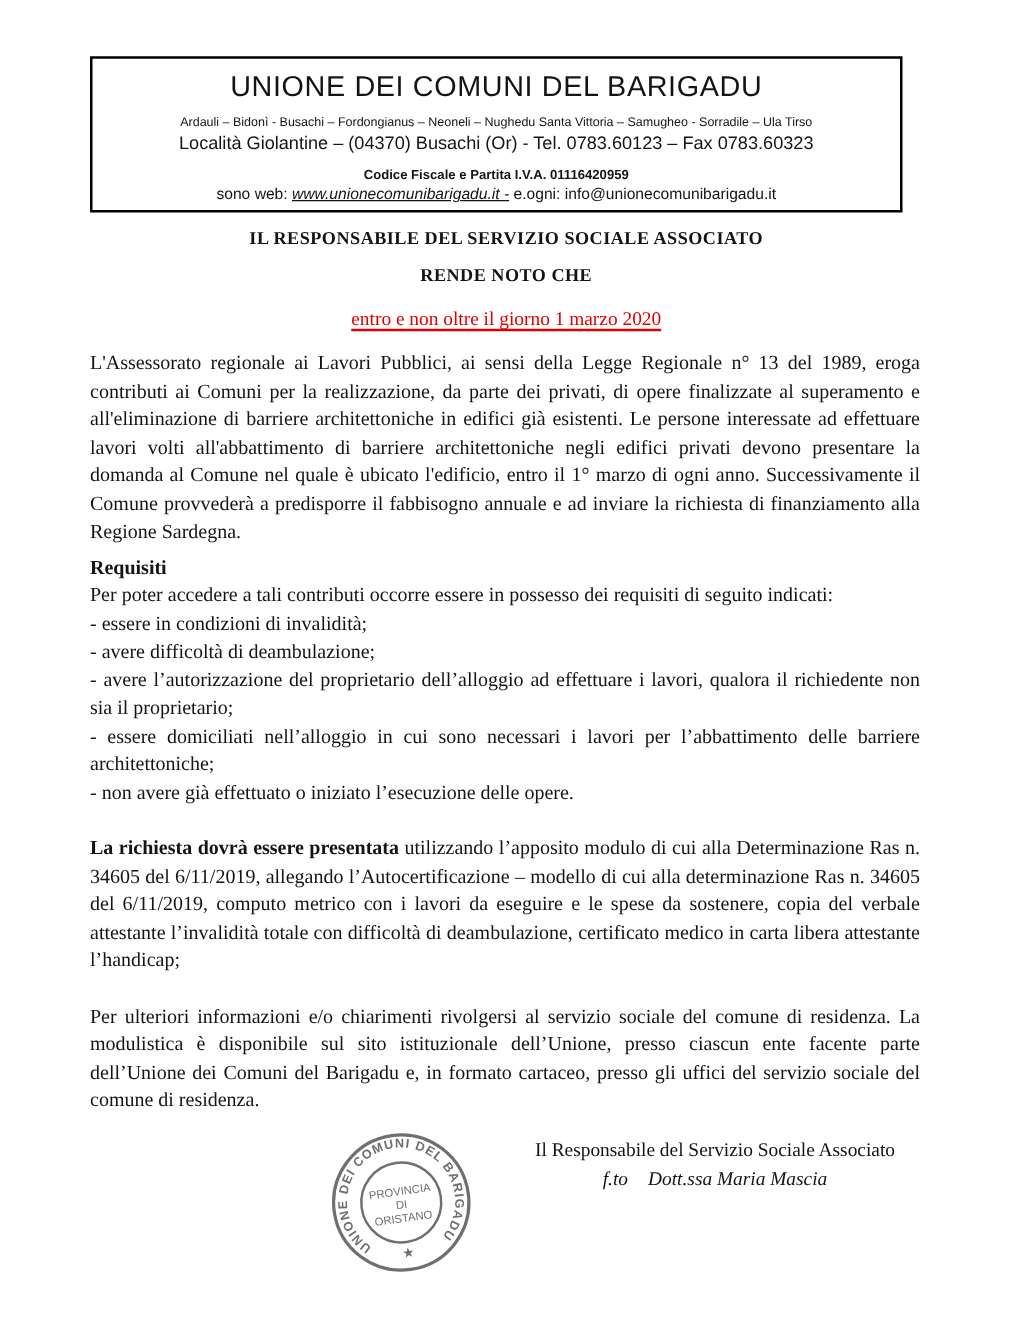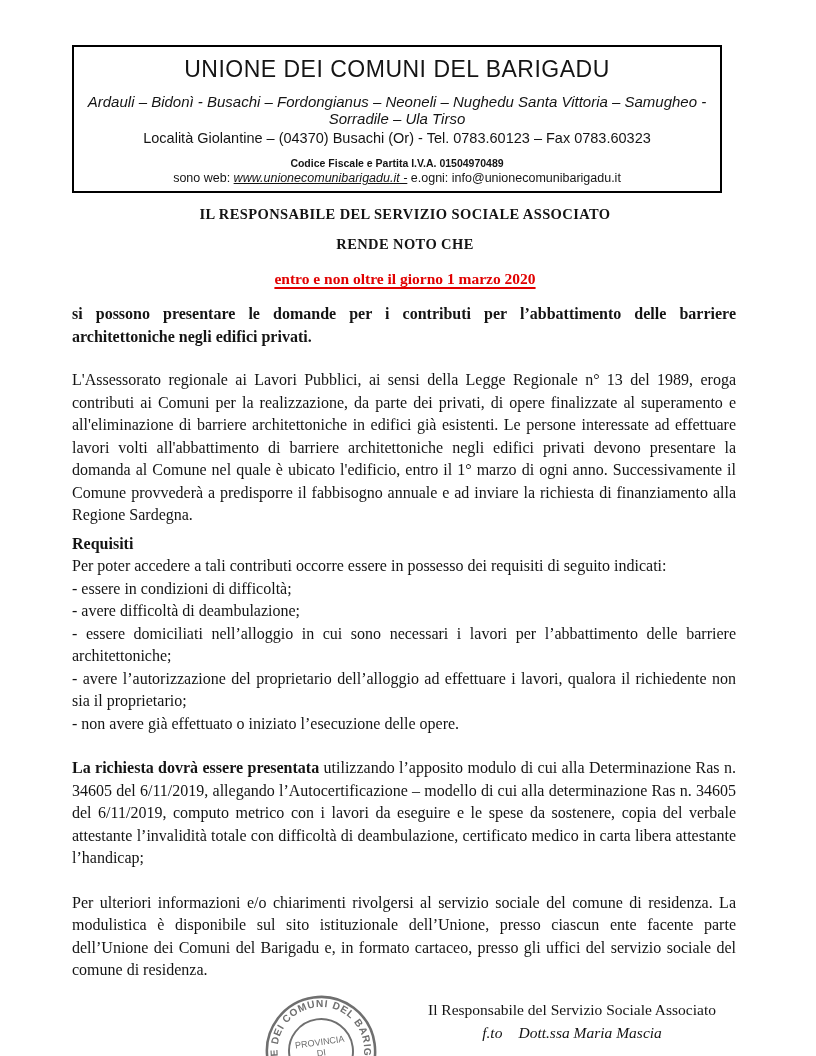--- a/index.html
+++ b/index.html
@@ -23,37 +23,37 @@
     text-align: center;
     font-family: "Liberation Sans", sans-serif;
     margin-bottom: 10px;
   }
   .hb-title {
     font-size: 23px;
     letter-spacing: 0.5px;
     font-weight: 500;
     margin: 2px 0 10px 0;
   }
-  .hb-towns { font-size: 15px; margin-bottom: 3px; font-style: italic; }
+  .hb-towns { font-size: 10px; margin-bottom: 3px; }
   .hb-address { font-size: 14.5px; margin-bottom: 11px; }
   .hb-fiscal { font-size: 10.5px; font-weight: bold; margin-bottom: 2px; }
   .hb-site { font-size: 12.5px; }
   .hb-site .lnk { text-decoration: underline; font-style: italic; }
 
   
   .h-center {
     text-align: center;
     font-weight: bold;
     font-size: 14.5px;
     letter-spacing: 0.4px;
     margin: 13px 0;
   }
   .deadline {
     text-align: center;
-    font-weight: bold;
+    font-weight: normal;
     font-size: 15.5px;
     margin: 17px 0 15px 0;
   }
   .deadline span {
     color: #e10000;
     text-decoration: underline;
     text-underline-offset: 3px;
     text-decoration-thickness: 1.5px;
   }
 
@@ -97,38 +97,37 @@
 </style>
 </head>
 <body>
 
 <div class="page">
 
   <div class="header-box">
     <div class="hb-title">UNIONE DEI COMUNI DEL BARIGADU</div>
     <div class="hb-towns">Ardauli – Bidonì - Busachi – Fordongianus – Neoneli – Nughedu Santa Vittoria – Samugheo - Sorradile – Ula Tirso</div>
     <div class="hb-address">Località Giolantine – (04370) Busachi (Or) - Tel. 0783.60123 – Fax 0783.60323</div>
-    <div class="hb-fiscal">Codice Fiscale e Partita I.V.A. 01504970489</div>
+    <div class="hb-fiscal">Codice Fiscale e Partita I.V.A. 01116420959</div>
     <div class="hb-site"><span>sono web: </span><span class="lnk">www.unionecomunibarigadu.it -</span><span> e.ogni: info@unionecomunibarigadu.it</span></div>
   </div>
 
   <div class="h-center">IL RESPONSABILE DEL SERVIZIO SOCIALE ASSOCIATO</div>
   <div class="h-center">RENDE NOTO CHE</div>
   <div class="deadline"><span>entro e non oltre il giorno 1 marzo 2020</span></div>
 
-  <div class="lead">si possono presentare le domande per i contributi per l’abbattimento delle barriere architettoniche negli edifici privati.</div>
 
   <div class="para para1">L'Assessorato regionale ai Lavori Pubblici, ai sensi della Legge Regionale n° 13 del 1989, eroga contributi ai Comuni per la realizzazione, da parte dei privati, di opere finalizzate al superamento e all'eliminazione di barriere architettoniche in edifici già esistenti. Le persone interessate ad effettuare lavori volti all'abbattimento di barriere architettoniche negli edifici privati devono presentare la domanda al Comune nel quale è ubicato l'edificio, entro il 1° marzo di ogni anno. Successivamente il Comune provvederà a predisporre il fabbisogno annuale e ad inviare la richiesta di finanziamento alla Regione Sardegna.</div>
 
   <div class="req-head">Requisiti</div>
   <div class="intro">Per poter accedere a tali contributi occorre essere in possesso dei requisiti di seguito indicati:</div>
-  <div class="item">- essere in condizioni di difficoltà;</div>
+  <div class="item">- essere in condizioni di invalidità;</div>
   <div class="item">- avere difficoltà di deambulazione;</div>
+  <div class="item">- avere l’autorizzazione del proprietario dell’alloggio ad effettuare i lavori, qualora il richiedente non sia il proprietario;</div>
   <div class="item">- essere domiciliati nell’alloggio in cui sono necessari i lavori per l’abbattimento delle barriere architettoniche;</div>
-  <div class="item">- avere l’autorizzazione del proprietario dell’alloggio ad effettuare i lavori, qualora il richiedente non sia il proprietario;</div>
   <div class="item">- non avere già effettuato o iniziato l’esecuzione delle opere.</div>
 
   <div class="gap"></div>
 
   <div class="para"><span class="bold-lead">La richiesta dovrà essere presentata</span><span> utilizzando l’apposito modulo di cui alla Determinazione Ras n. 34605 del 6/11/2019, allegando l’Autocertificazione – modello di cui alla determinazione Ras n. 34605 del 6/11/2019, computo metrico con i lavori da eseguire e le spese da sostenere, copia del verbale attestante l’invalidità totale con difficoltà di deambulazione, certificato medico in carta libera attestante l’handicap;</span></div>
 
   <div class="gap"></div>
 
   <div class="para">Per ulteriori informazioni e/o chiarimenti rivolgersi al servizio sociale del comune di residenza. La modulistica è disponibile sul sito istituzionale dell’Unione, presso ciascun ente facente parte dell’Unione dei Comuni del Barigadu e, in formato cartaceo, presso gli uffici del servizio sociale del comune di residenza.</div>
 

